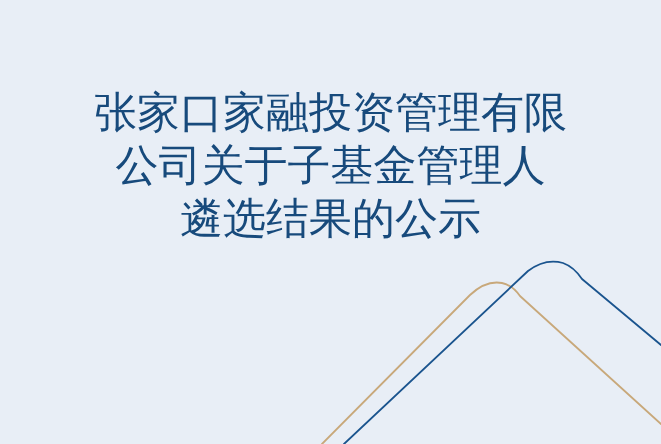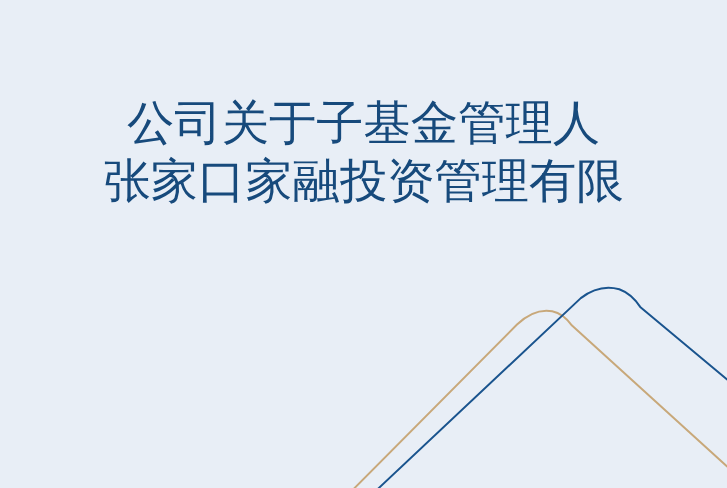--- a/index.html
+++ b/index.html
@@ -53,17 +53,18 @@
 <div id="poster">
 
   <svg id="decor-svg" viewBox="0 0 661 444" preserveAspectRatio="none" aria-hidden="true">
 
     <path d="M 322 444 L 470 295 Q 486 280 502 283 Q 512 285 520 296 L 661 424" fill="none" stroke="#c8a87a" stroke-width="1.8" stroke-linecap="round" stroke-linejoin="round"></path>
 
     <path d="M 344 444 L 528 271 Q 545 258 563 263 Q 574 267 582 279 L 661 345" fill="none" stroke="#1a548e" stroke-width="1.8" stroke-linecap="round" stroke-linejoin="round"></path>
   </svg>
 
   <div id="title-block">
+    <span class="title-line">张家口家融投资管理有限</span>
     <span class="title-line">公司关于子基金管理人</span>
-    <span class="title-line">张家口家融投资管理有限</span>
+    <span class="title-line">遴选结果的公示</span>
   </div>
 
 </div>
 
 </body></html>

